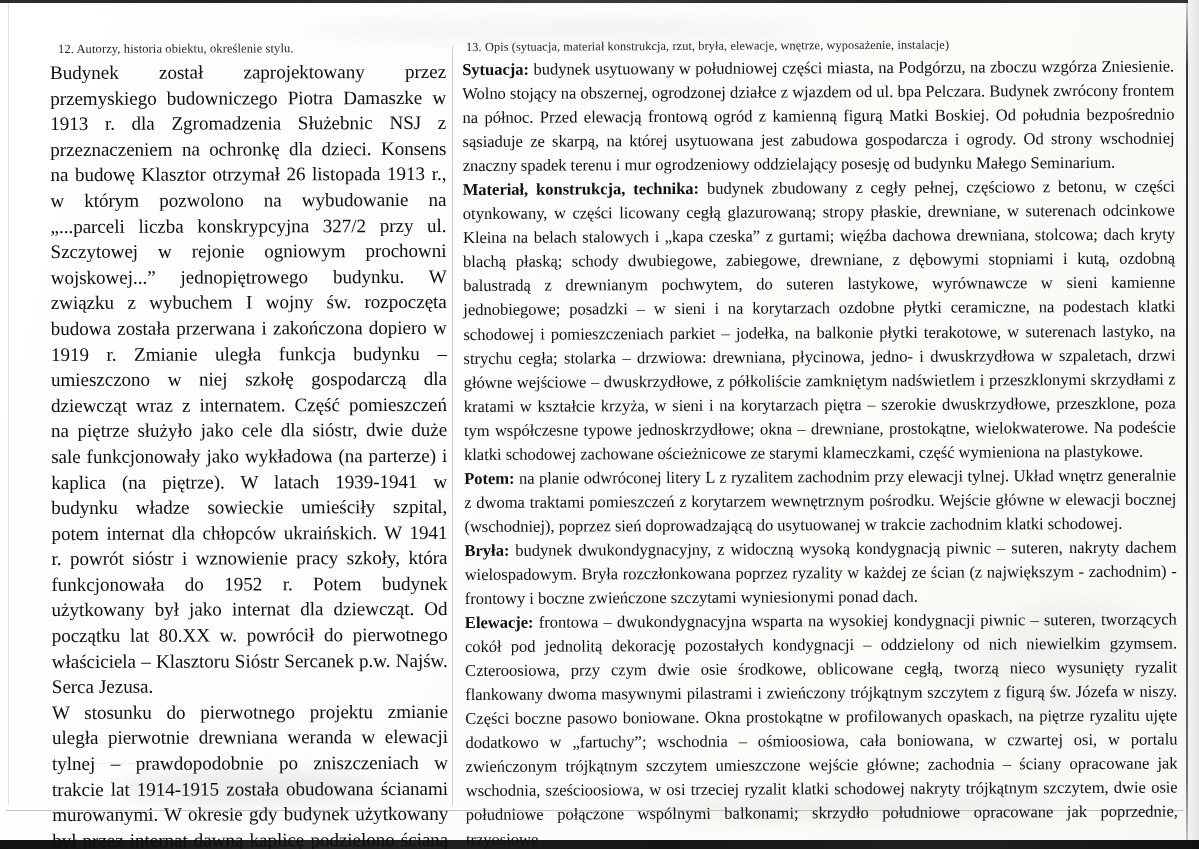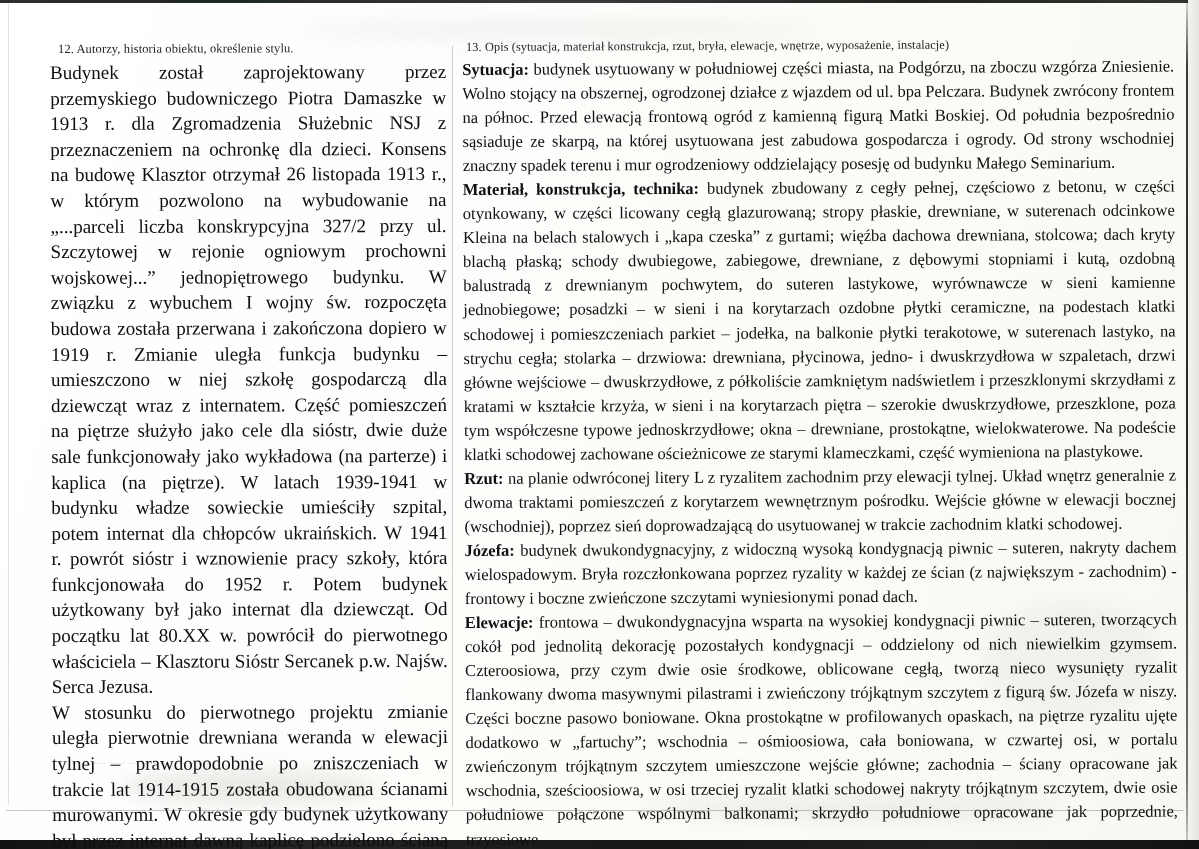--- a/index.html
+++ b/index.html
@@ -200,23 +200,23 @@
   <div class="col col-right">
     <div class="skew-wrap">
       <div class="section-head">13. Opis (sytuacja, materiał konstrukcja, rzut, bryła, elewacje, wnętrze, wyposażenie, instalacje)</div>
 
       <div class="body-right">
 
         <p><b>Sytuacja:</b><span> budynek usytuowany w południowej części miasta, na Podgórzu, na zboczu wzgórza Zniesienie. Wolno stojący na obszernej, ogrodzonej działce z wjazdem od ul. bpa Pelczara. Budynek zwrócony frontem na północ. Przed elewacją frontową ogród z kamienną figurą Matki Boskiej. Od południa bezpośrednio sąsiaduje ze skarpą, na której usytuowana jest zabudowa gospodarcza i ogrody.  Od strony wschodniej znaczny spadek terenu i mur ogrodzeniowy oddzielający posesję od budynku Małego Seminarium.</span></p>
 
         <p><b>Materiał, konstrukcja, technika:</b><span> budynek zbudowany z cegły pełnej, częściowo z betonu,  w części otynkowany, w części licowany cegłą glazurowaną; stropy płaskie, drewniane, w suterenach odcinkowe Kleina na belach stalowych i „kapa czeska” z gurtami; więźba dachowa drewniana, stolcowa; dach kryty blachą płaską;  schody dwubiegowe, zabiegowe, drewniane, z dębowymi stopniami i kutą, ozdobną balustradą z drewnianym pochwytem, do suteren lastykowe, wyrównawcze w sieni kamienne jednobiegowe; posadzki – w sieni i na korytarzach ozdobne płytki ceramiczne, na podestach klatki schodowej i pomieszczeniach parkiet – jodełka, na balkonie płytki terakotowe, w suterenach lastyko, na strychu cegła; stolarka – drzwiowa: drewniana, płycinowa, jedno- i dwuskrzydłowa w szpaletach, drzwi główne wejściowe – dwuskrzydłowe, z półkoliście zamkniętym nadświetlem i przeszklonymi skrzydłami z kratami w kształcie krzyża, w sieni i na korytarzach piętra – szerokie dwuskrzydłowe, przeszklone, poza tym współczesne typowe jednoskrzydłowe; okna – drewniane, prostokątne, wielokwaterowe. Na podeście klatki schodowej zachowane  ościeżnicowe ze starymi klameczkami, część wymieniona na plastykowe.</span></p>
 
-        <p><b>Rzut:</b><span> na planie odwróconej litery L z ryzalitem zachodnim przy elewacji tylnej. Układ wnętrz generalnie z dwoma traktami pomieszczeń z korytarzem wewnętrznym pośrodku. Wejście główne w elewacji bocznej (wschodniej), poprzez sień doprowadzającą do usytuowanej w trakcie zachodnim klatki schodowej.</span></p>
-
-        <p><b>Józefa:</b><span> budynek dwukondygnacyjny, z widoczną wysoką kondygnacją piwnic – suteren, nakryty dachem wielospadowym. Bryła rozczłonkowana poprzez ryzality w każdej ze ścian (z największym - zachodnim) - frontowy i boczne  zwieńczone szczytami wyniesionymi ponad dach.</span></p>
+        <p><b>Potem:</b><span> na planie odwróconej litery L z ryzalitem zachodnim przy elewacji tylnej. Układ wnętrz generalnie z dwoma traktami pomieszczeń z korytarzem wewnętrznym pośrodku. Wejście główne w elewacji bocznej (wschodniej), poprzez sień doprowadzającą do usytuowanej w trakcie zachodnim klatki schodowej.</span></p>
+
+        <p><b>Bryła:</b><span> budynek dwukondygnacyjny, z widoczną wysoką kondygnacją piwnic – suteren, nakryty dachem wielospadowym. Bryła rozczłonkowana poprzez ryzality w każdej ze ścian (z największym - zachodnim) - frontowy i boczne  zwieńczone szczytami wyniesionymi ponad dach.</span></p>
 
         <p><b>Elewacje:</b><span> frontowa – dwukondygnacyjna wsparta na wysokiej kondygnacji piwnic – suteren, tworzących cokół pod jednolitą dekorację pozostałych kondygnacji – oddzielony od nich niewielkim gzymsem. Czteroosiowa, przy czym dwie osie środkowe, oblicowane cegłą, tworzą nieco wysunięty ryzalit flankowany dwoma masywnymi pilastrami i zwieńczony trójkątnym szczytem z figurą św. Józefa w niszy. Części boczne pasowo boniowane. Okna prostokątne w profilowanych opaskach, na piętrze ryzalitu ujęte dodatkowo w „fartuchy”; wschodnia – ośmioosiowa, cała boniowana, w czwartej osi, w portalu zwieńczonym trójkątnym szczytem umieszczone wejście główne; zachodnia – ściany opracowane jak wschodnia, sześcioosiowa, w osi trzeciej ryzalit klatki schodowej nakryty trójkątnym szczytem, dwie osie południowe połączone wspólnymi balkonami; skrzydło południowe opracowane jak poprzednie, trzyosiowe</span></p>
 
       </div>
     </div>
   </div>
 
 </div>
 
 </body></html>

